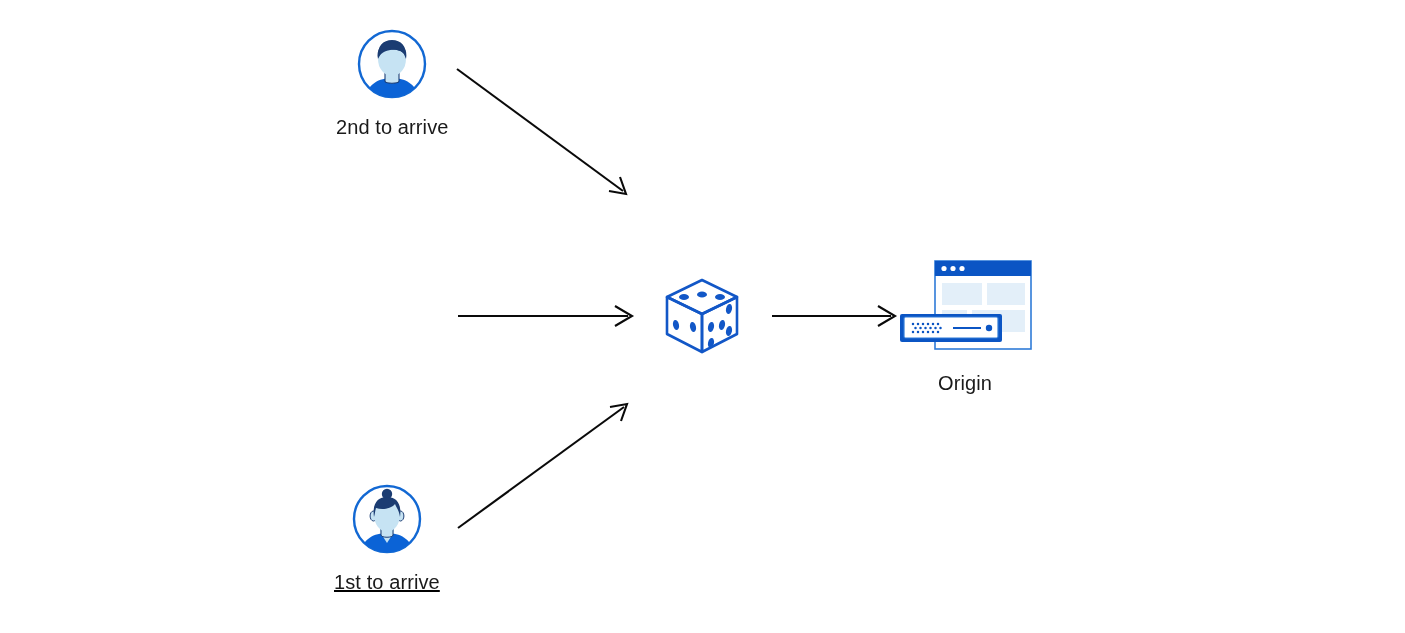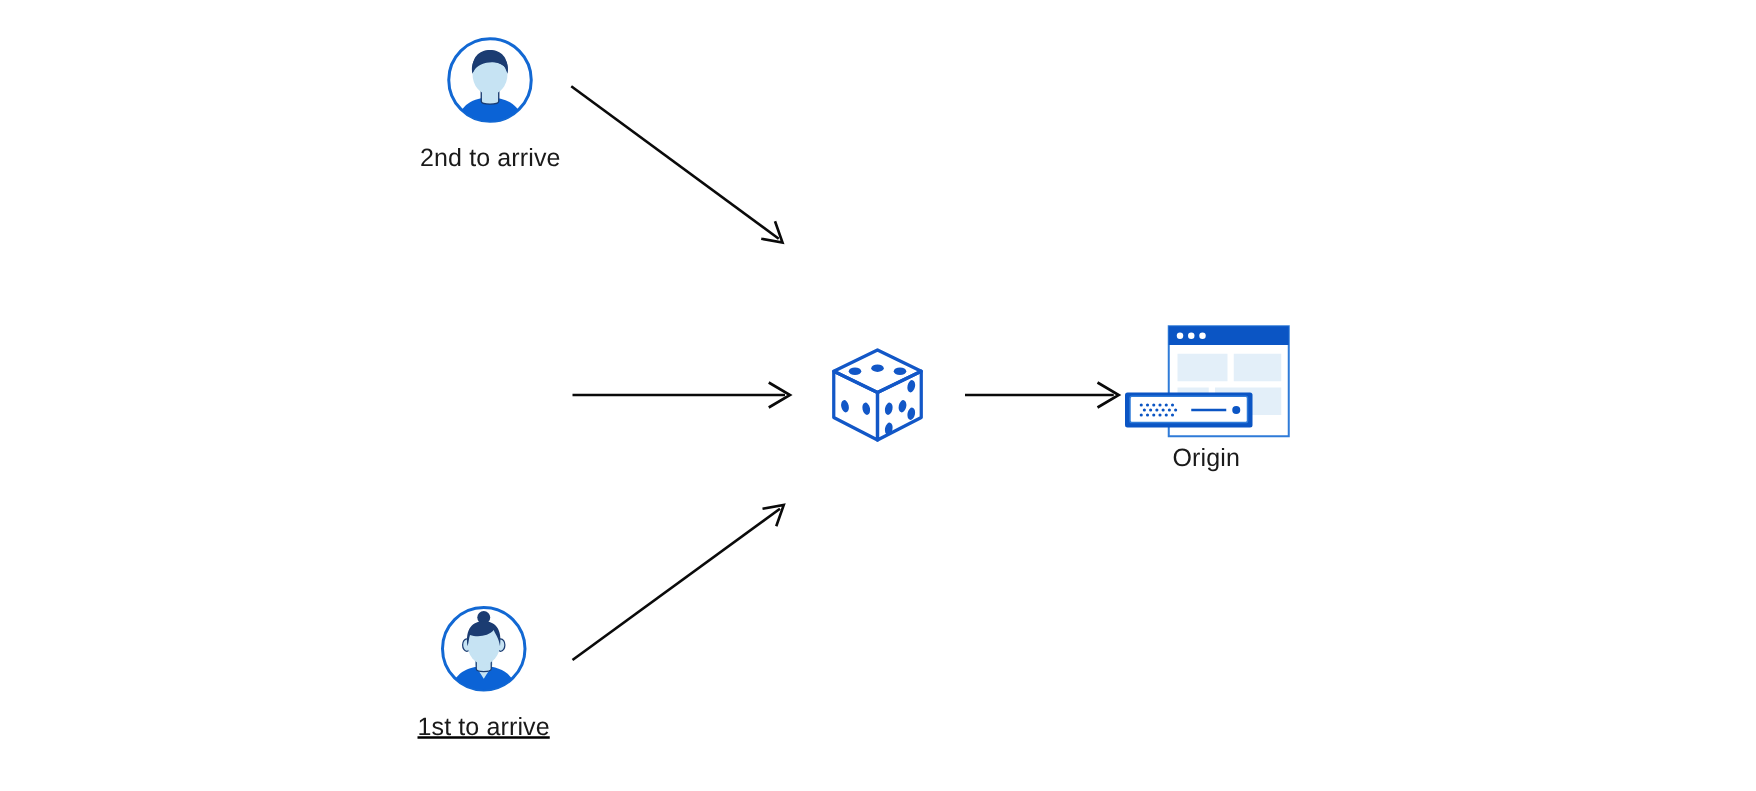--- a/index.html
+++ b/index.html
@@ -25,21 +25,21 @@
     align-items: center;
   }
   .node-label {
     font-size: 20px;
     line-height: 24px;
     color: #1a1a1a;
     white-space: nowrap;
     letter-spacing: 0.1px;
   }
   .avatar-node .node-label { margin-top: 15px; }
-  .origin-node .node-label { }
+  .origin-node .node-label { margin-top: 16px; }
 
   .avatar { width: 72px; height: 72px; display: block; }
   .dice   { width: 86px; height: 86px; display: block; }
   .origin-art { width: 136px; height: 96px; display: block; }
 
   svg.arrow-layer {
     position: absolute;
     left: 0;
     top: 0;
     width: 1405px;

